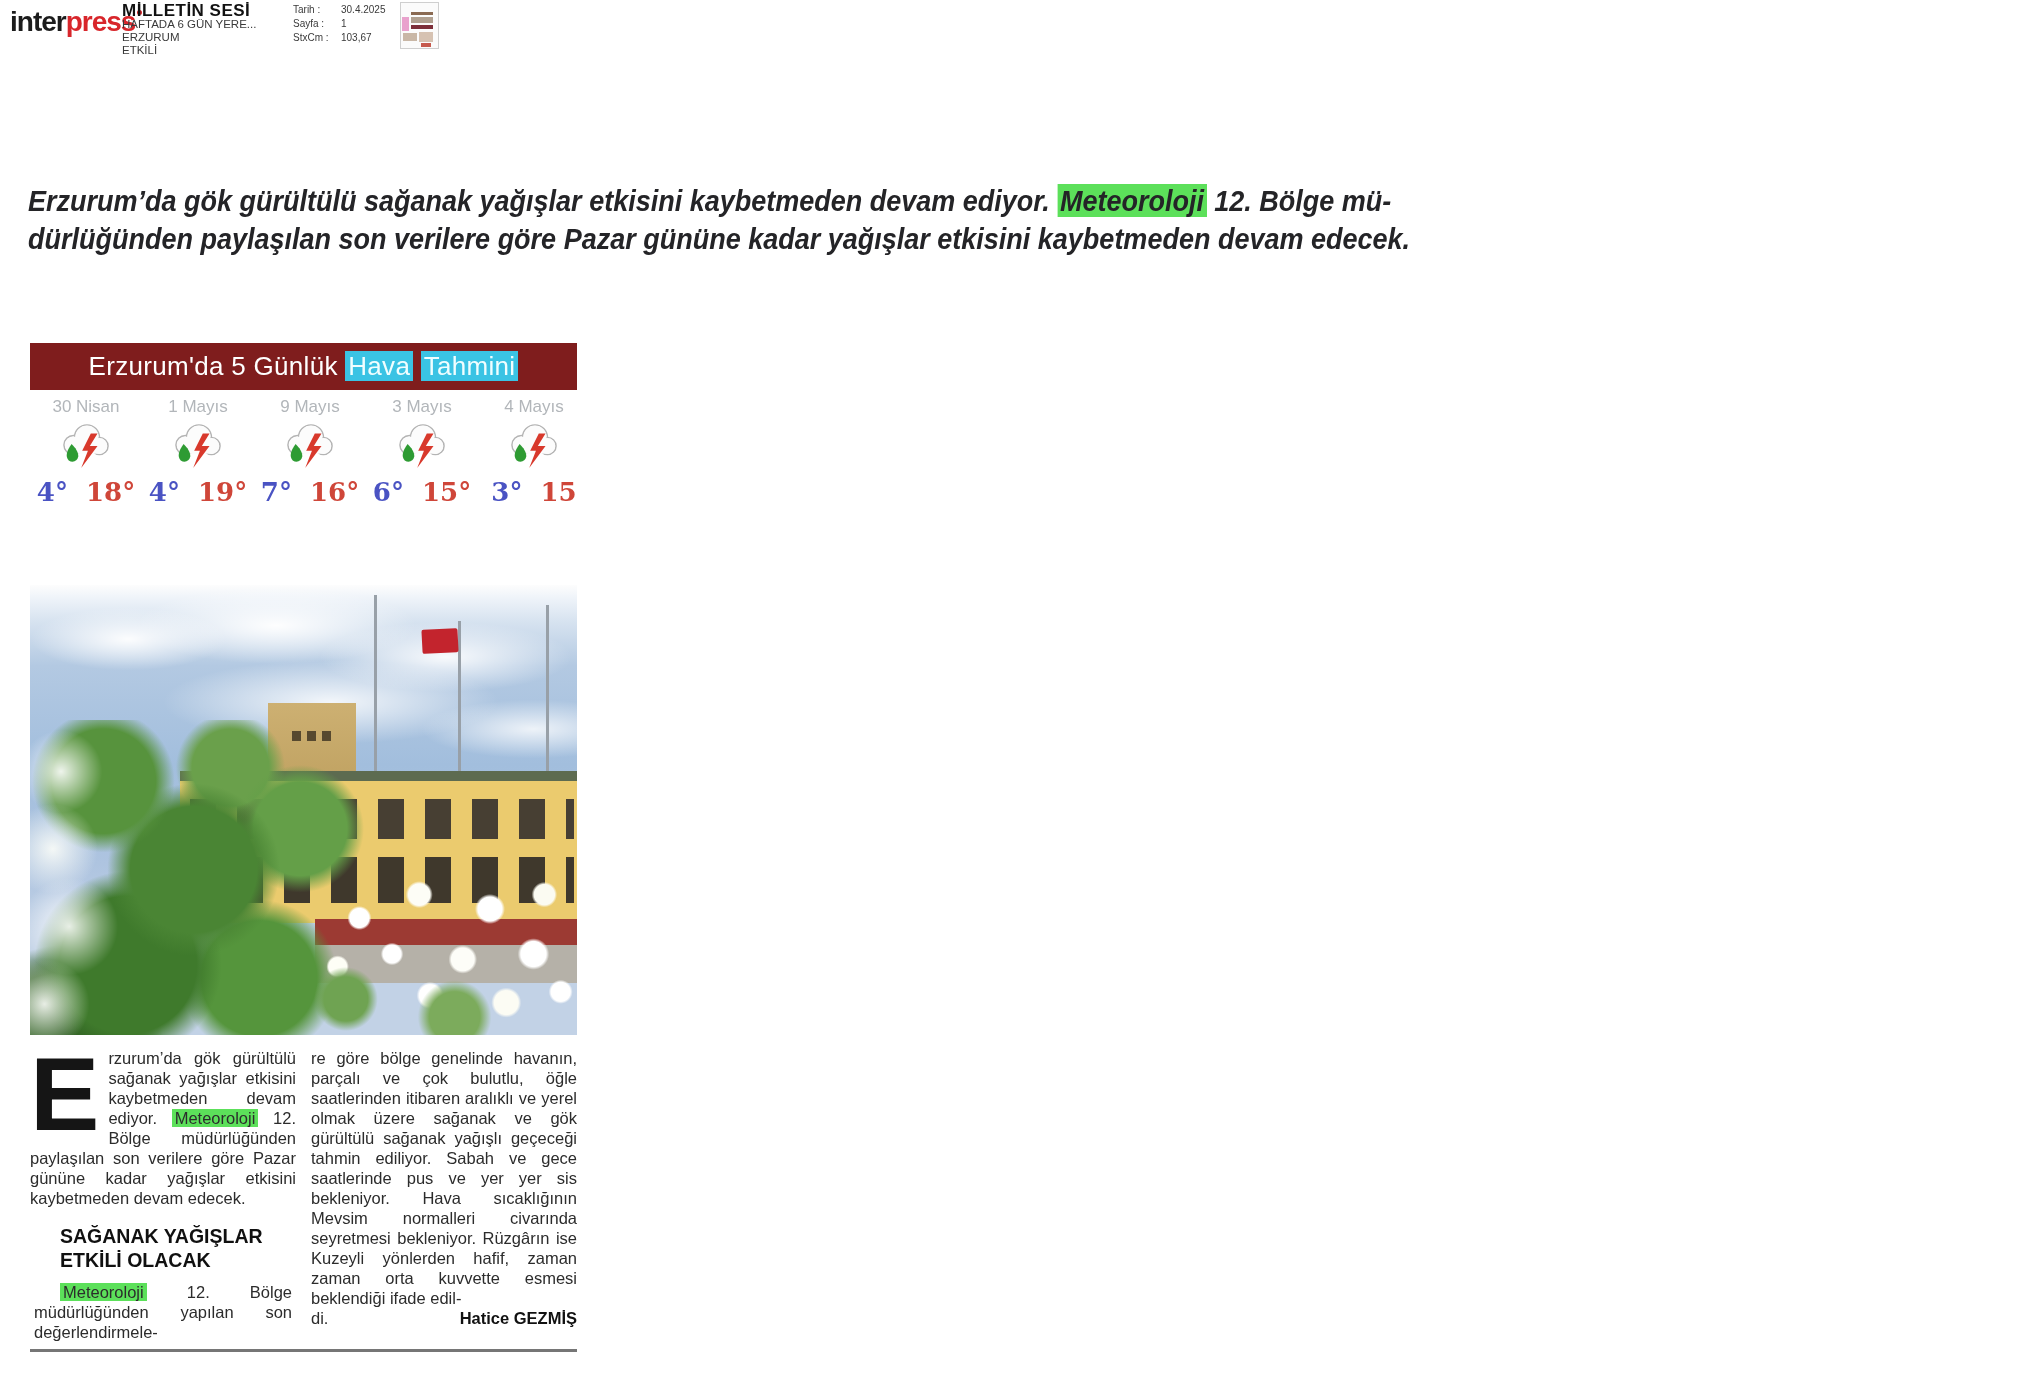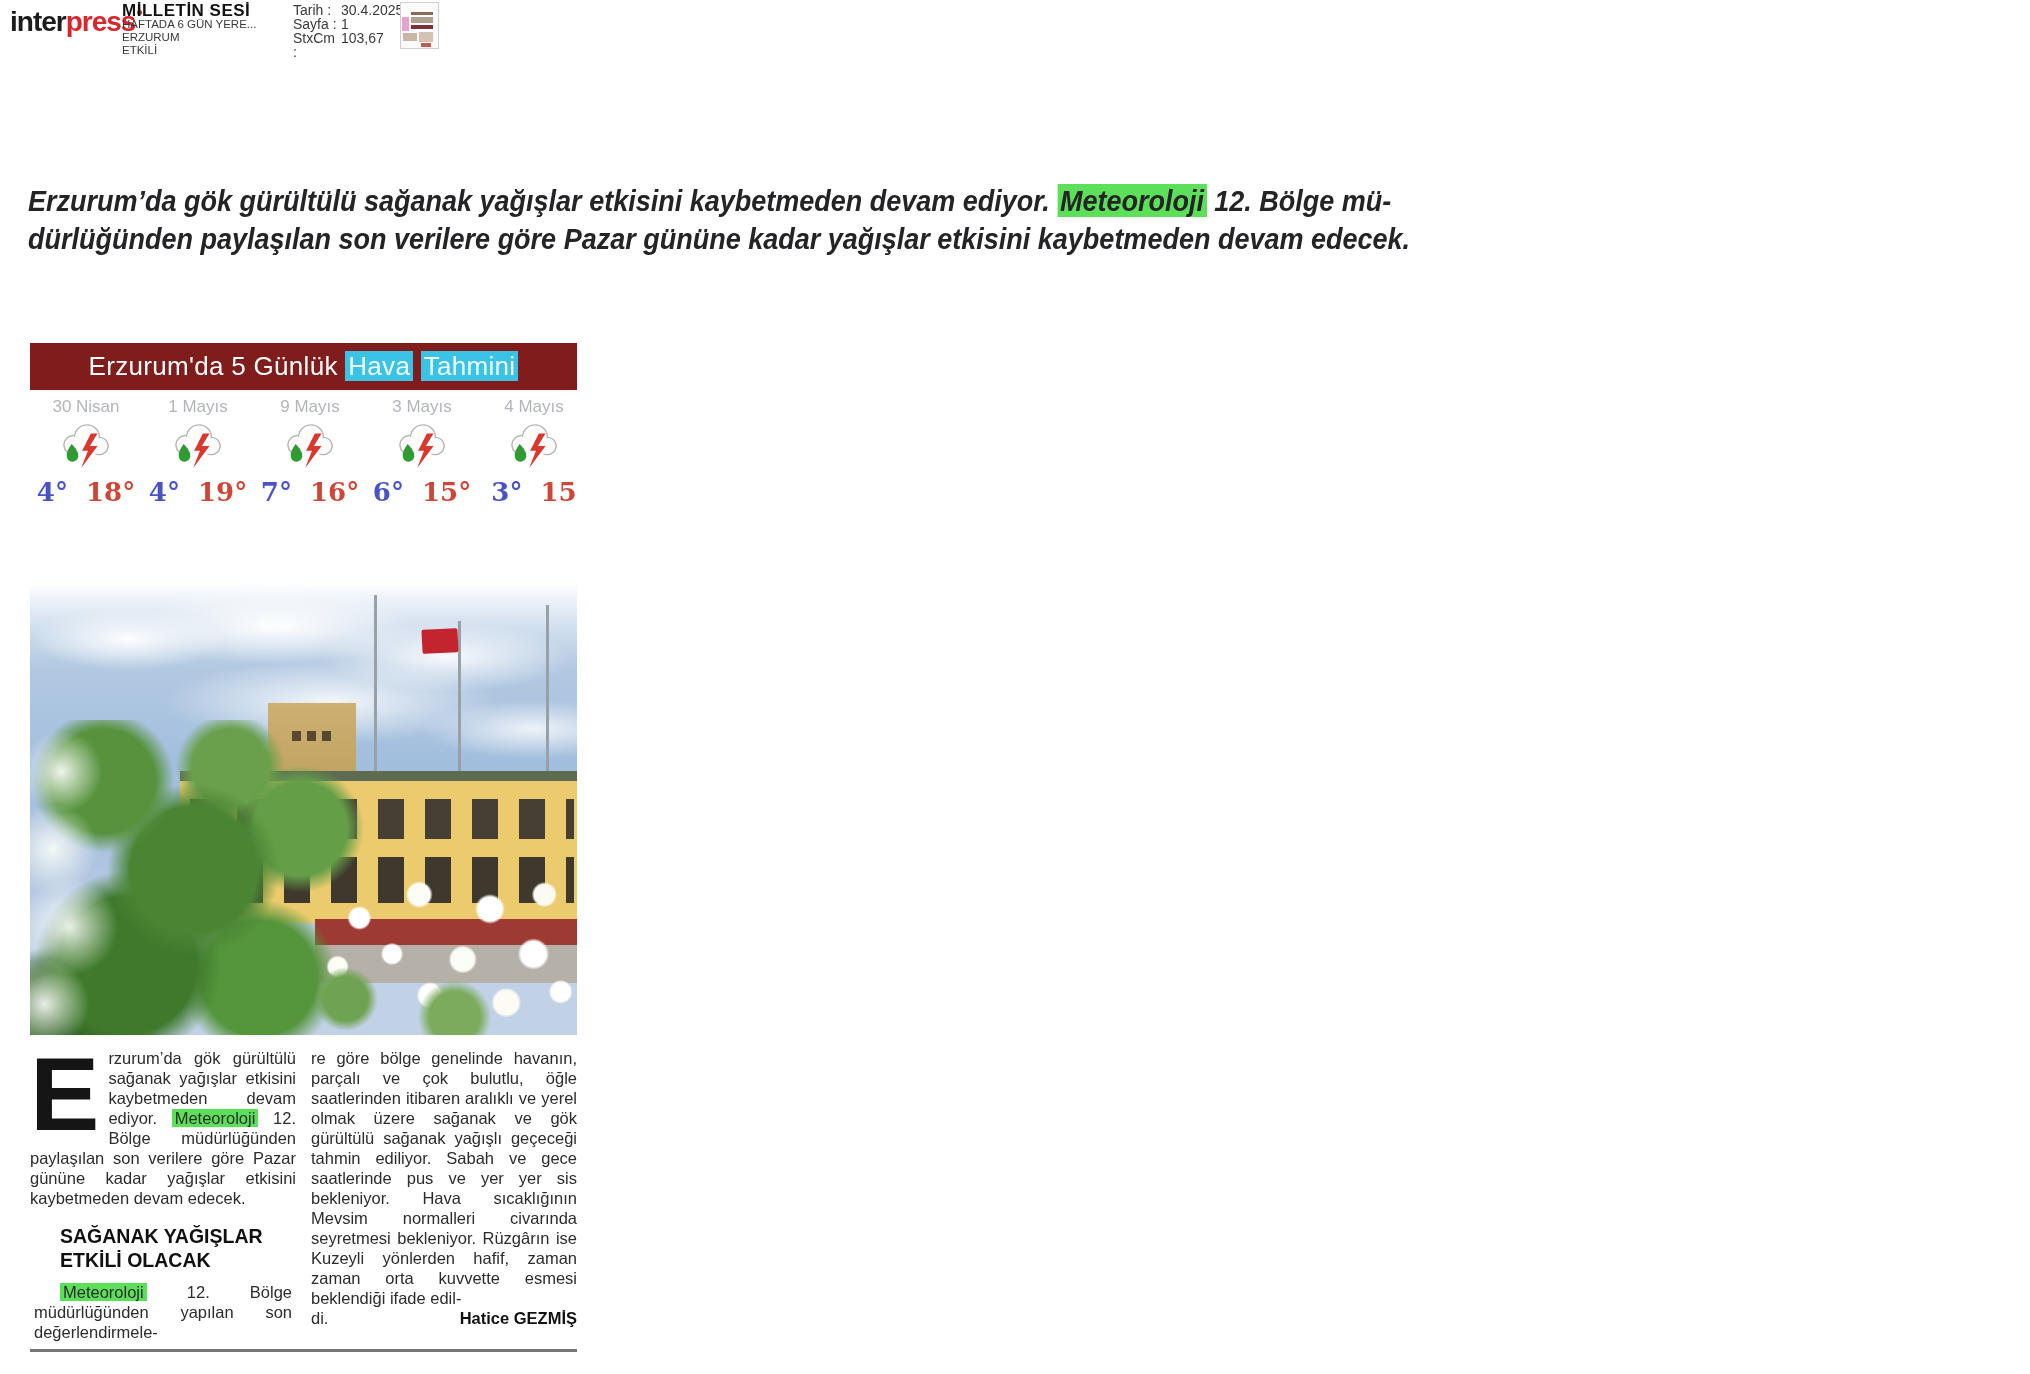--- a/index.html
+++ b/index.html
@@ -7,21 +7,21 @@
         font-family:"Liberation Sans","DejaVu Sans",sans-serif;color:#222;}
 
   
   .hdr{position:absolute;left:0;top:0;width:2030px;height:58px;}
   .logo{position:absolute;left:10px;top:6px;font-size:28px;font-weight:bold;letter-spacing:-1px;}
   .logo .black{color:#1c1c1c;}
   .logo .red{color:#d8262b;}
   .logo .tm{display:inline-block;width:5px;height:5px;background:#d8262b;border-radius:50%;vertical-align:top;margin:4px 0 0 2px;}
   .pub{position:absolute;left:122px;top:3px;line-height:13px;font-size:11.5px;color:#3a3a3a;}
   .pub .name{font-size:17px;font-weight:bold;color:#111;letter-spacing:.5px;line-height:15px;}
-  .meta{position:absolute;left:293px;top:3px;font-size:14px;color:#3a3a3a;line-height:14px;}
+  .meta{position:absolute;left:293px;top:3px;font-size:10px;color:#3a3a3a;line-height:14px;}
   .meta .row{display:flex;}
   .meta .lbl{width:48px;}
   .thumb{position:absolute;left:400px;top:2px;width:37px;height:45px;background:#fbfbfb;border:1px solid #cfcfcf;overflow:hidden;}
   .thumb .strip{position:absolute;left:1px;top:2px;width:33px;height:5px;background:#e38bd;}
   .thumb .blockl{position:absolute;left:1px;top:14px;width:7px;height:14px;background:#e9a2cd;}
   .thumb .l1{position:absolute;left:10px;top:9px;width:22px;height:3px;background:#8a6a52;}
   .thumb .l2{position:absolute;left:10px;top:14px;width:22px;height:6px;background:#b0a090;}
   .thumb .l3{position:absolute;left:10px;top:22px;width:22px;height:4px;background:#7d2f3a;}
   .thumb .l4{position:absolute;left:2px;top:30px;width:14px;height:8px;background:#c9b7a6;}
   .thumb .l5{position:absolute;left:18px;top:29px;width:14px;height:10px;background:#d6c2b2;}

